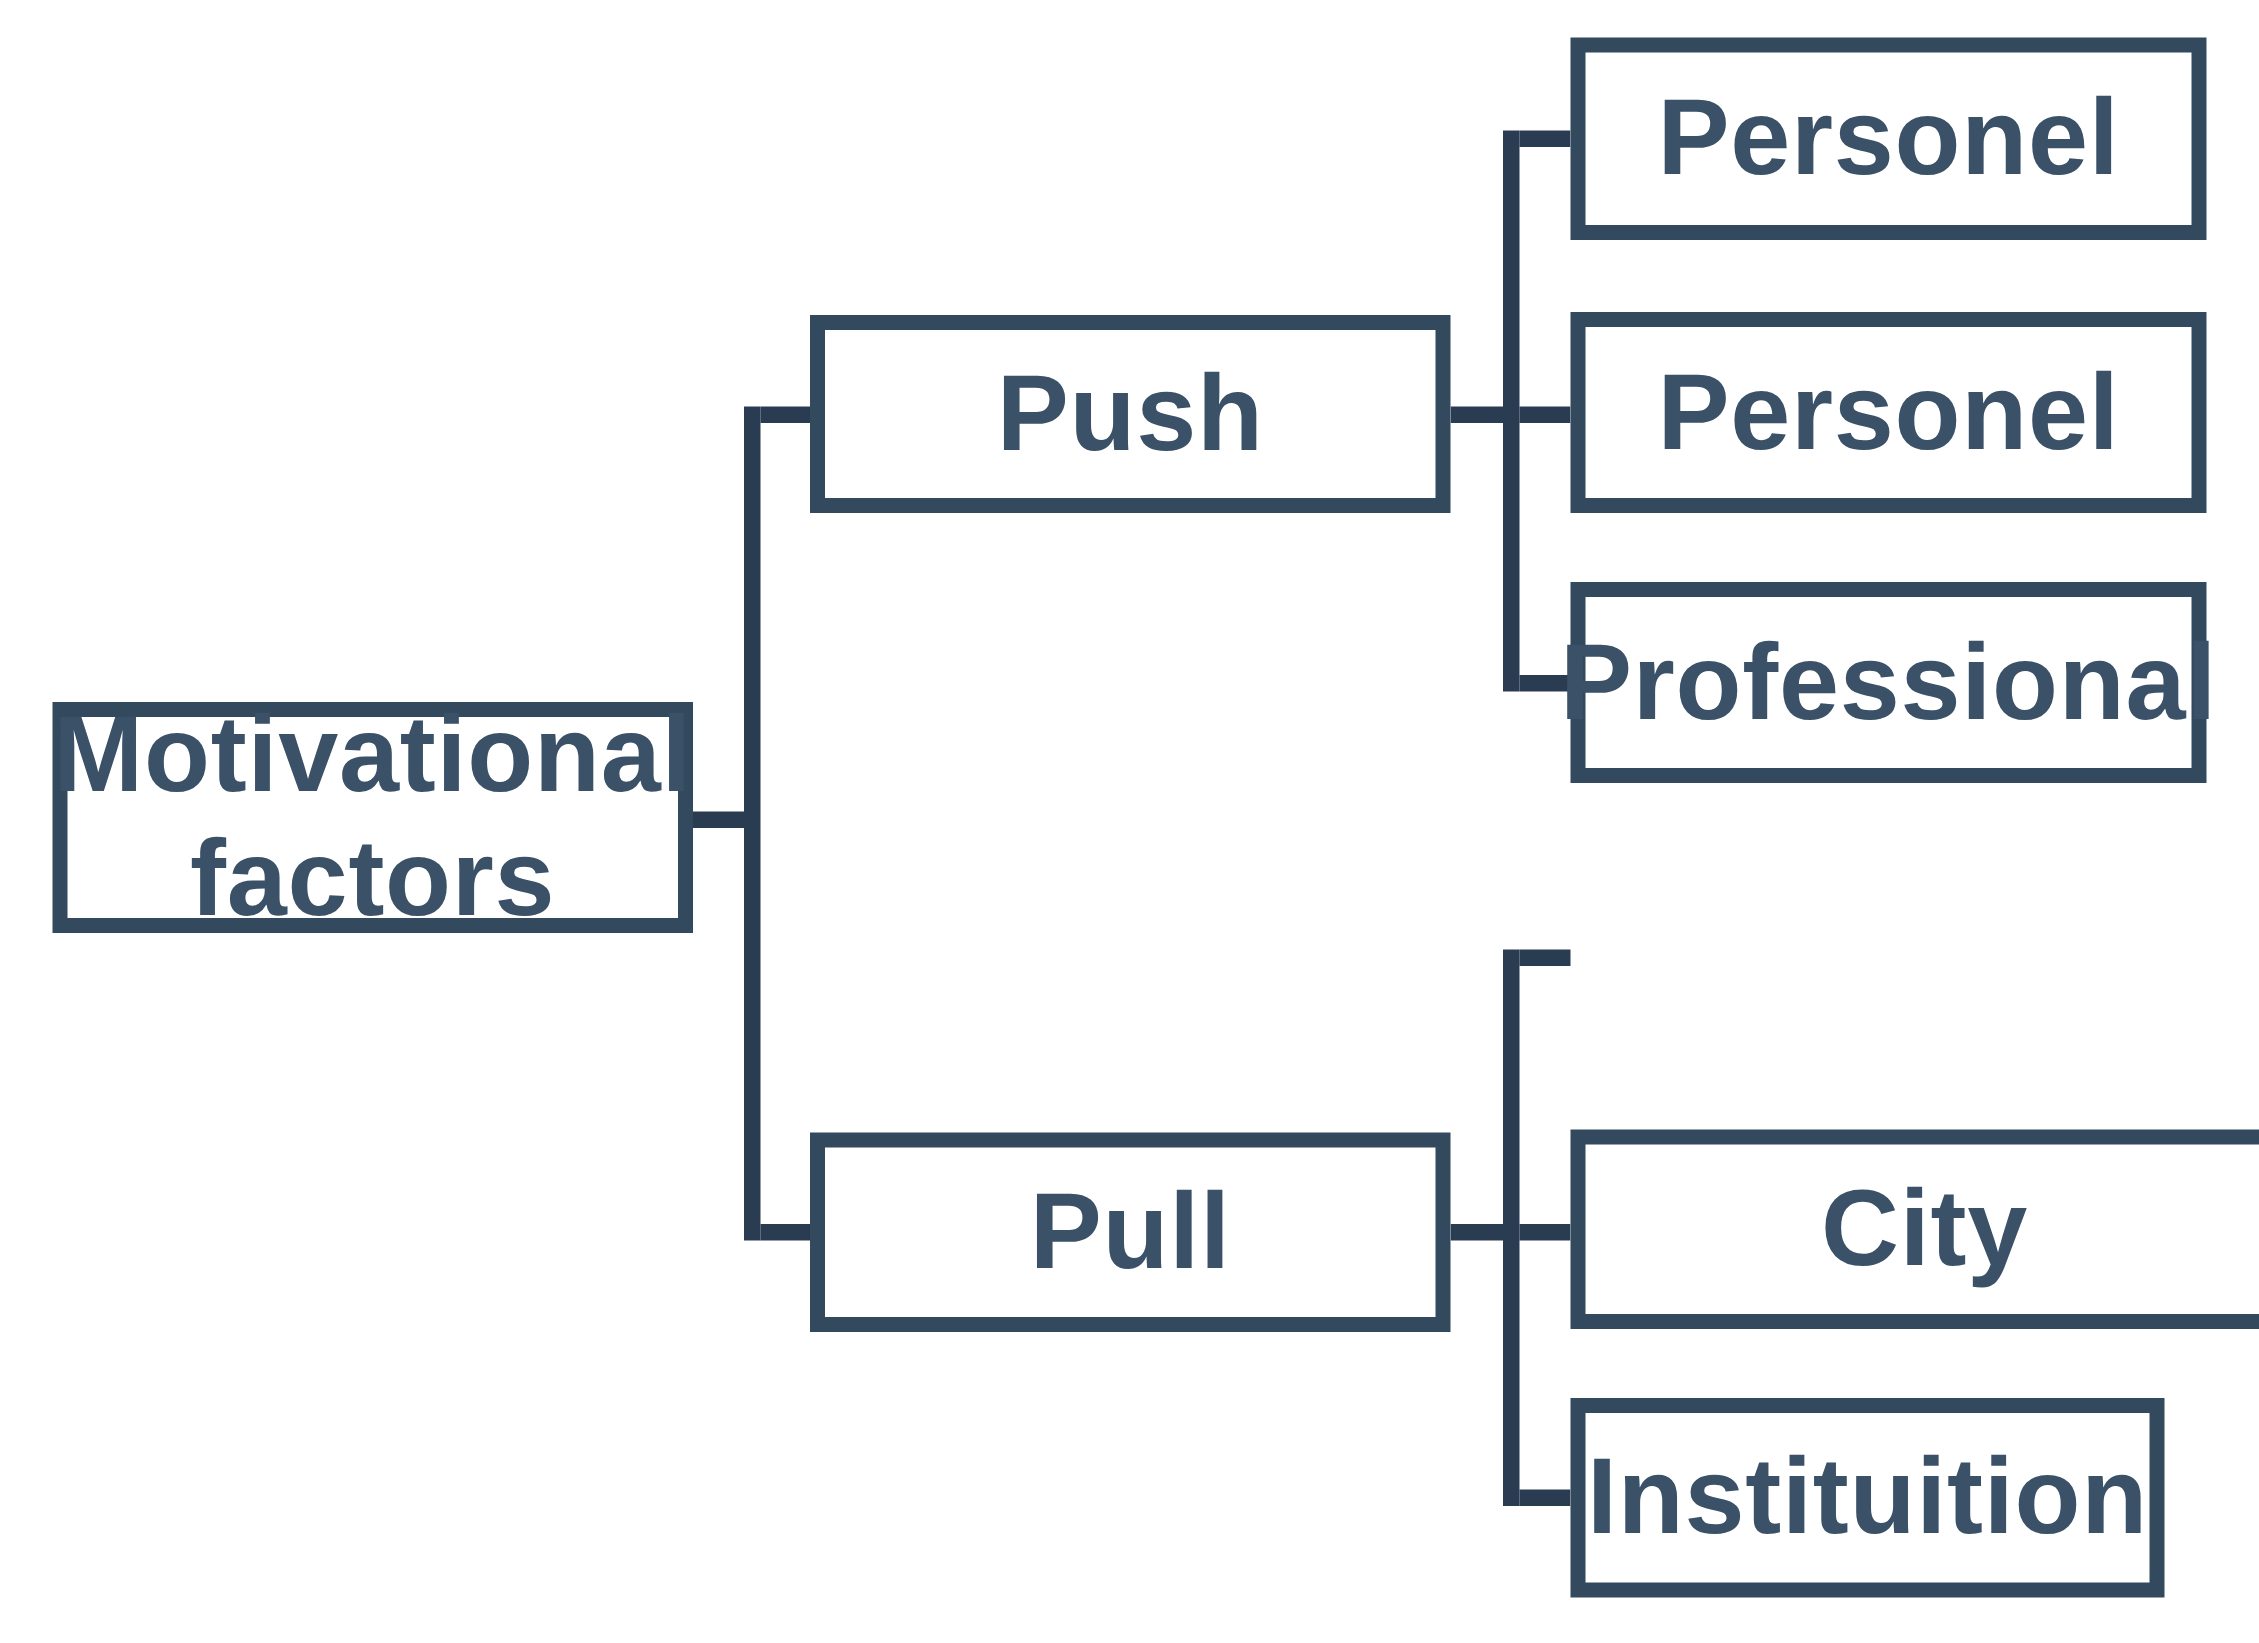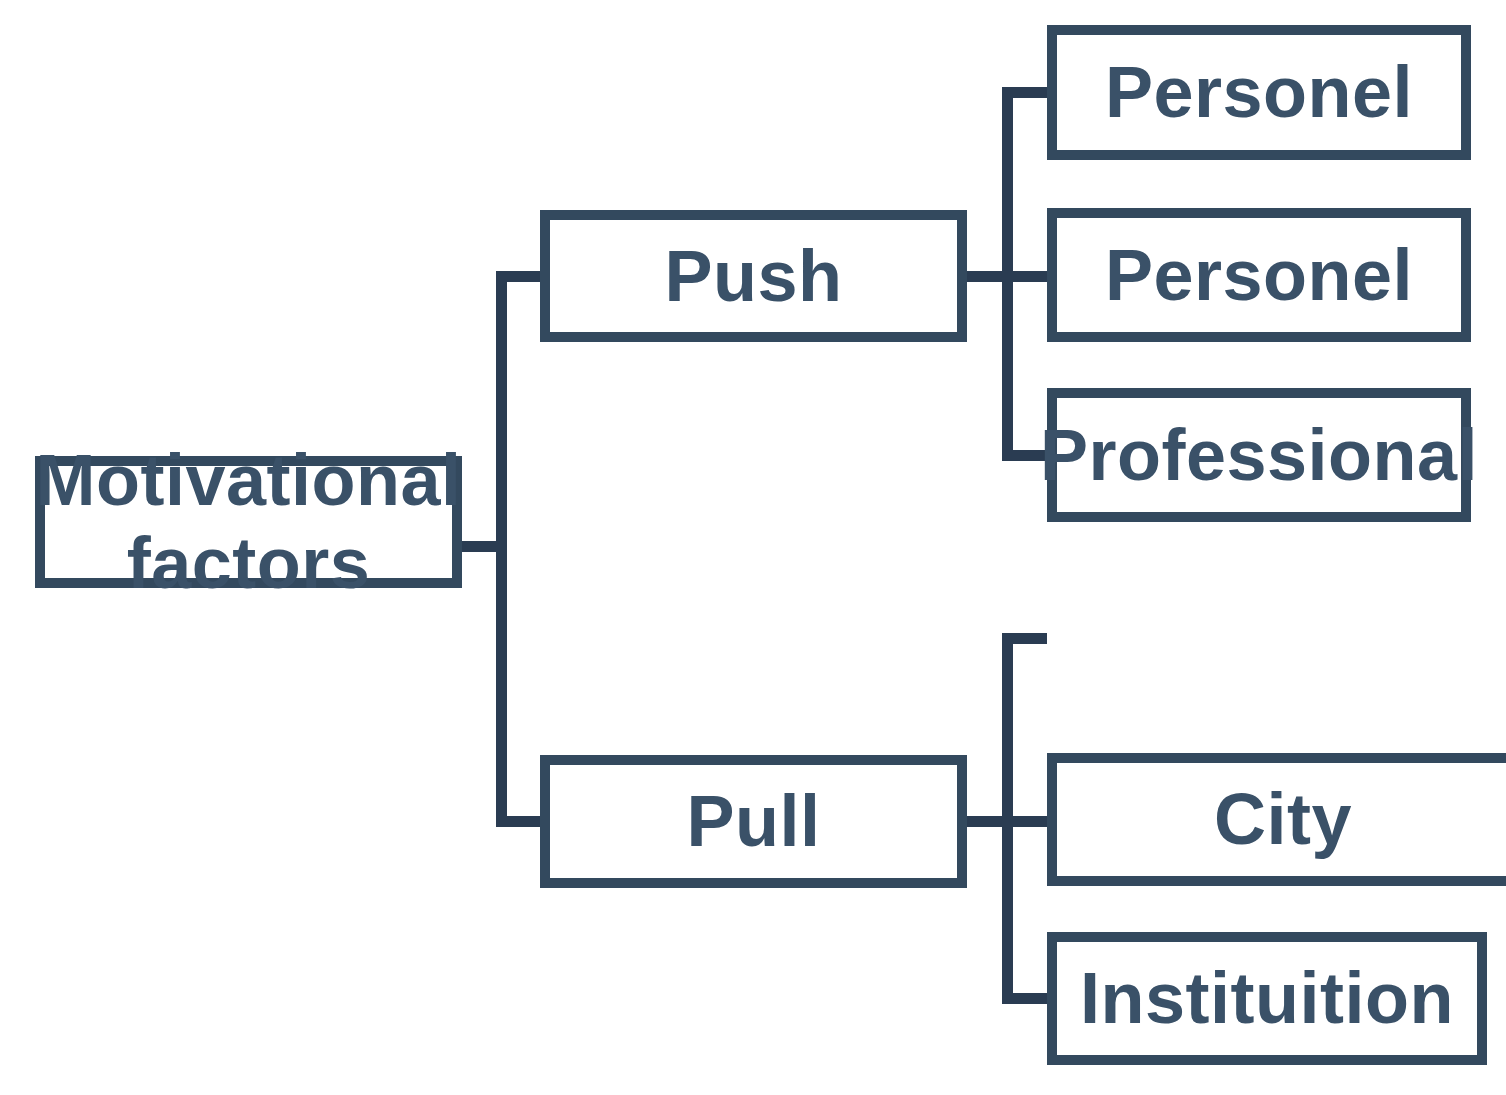--- a/index.html
+++ b/index.html
@@ -28,29 +28,29 @@
     font-size: 72px;
     line-height: 1.15;
     color: #3A5168;
     letter-spacing: 0.5px;
   }
   .seg {
     position: absolute;
     background: #2A3C52;
   }
   
-  #node-root          { left: 35px;   top: 456px; width: 427px; height: 132px; padding: 12px 6px; }
+  #node-root          { left: 35px;   top: 468px; width: 427px; height: 154px; padding: 12px 6px; }
   #node-push          { left: 540px;  top: 210px; width: 427px; height: 132px; }
   #node-pull          { left: 540px;  top: 755px; width: 427px; height: 133px; }
   #node-personel      { left: 1047px; top: 25px;  width: 424px; height: 135px; }
   #node-academic      { left: 1047px; top: 208px; width: 424px; height: 134px; }
   #node-professional  { left: 1047px; top: 388px; width: 424px; height: 134px; }
   #node-country       { left: 1047px; top: 572px; width: 424px; height: 133px; }
   #node-city          { left: 1047px; top: 753px; width: 472px; height: 133px; }
-  #node-instituition  { left: 1047px; top: 932px; width: 440px; height: 133px; }
+  #node-instituition  { left: 1047px; top: 932px; width: 396px; height: 133px; }
   
   #seg-root-stub            { left: 462px;  top: 541px; width: 34px;  height: 11px; }
   #seg-trunk-level1         { left: 496px;  top: 271px; width: 11px;  height: 556px; }
   #seg-push-branch          { left: 507px;  top: 271px; width: 33px;  height: 11px; }
   #seg-pull-branch          { left: 507px;  top: 816px; width: 33px;  height: 11px; }
   #seg-push-stub            { left: 967px;  top: 271px; width: 35px;  height: 11px; }
   #seg-trunk-push-children  { left: 1002px; top: 87px;  width: 11px;  height: 374px; }
   #seg-personel-branch      { left: 1013px; top: 87px;  width: 34px;  height: 11px; }
   #seg-academic-branch      { left: 1013px; top: 271px; width: 34px;  height: 11px; }
   #seg-professional-branch  { left: 1013px; top: 450px; width: 34px;  height: 11px; }

